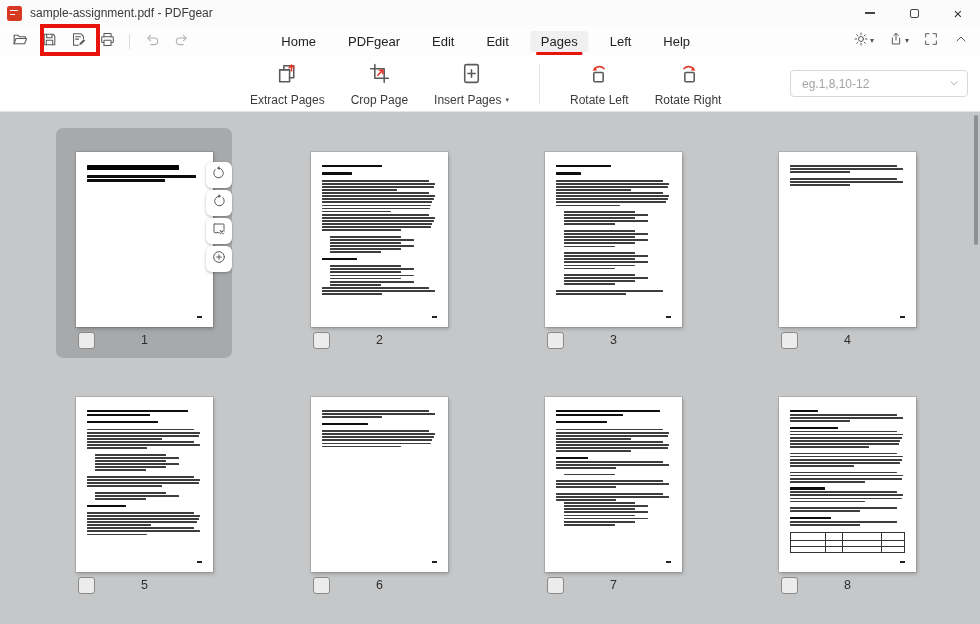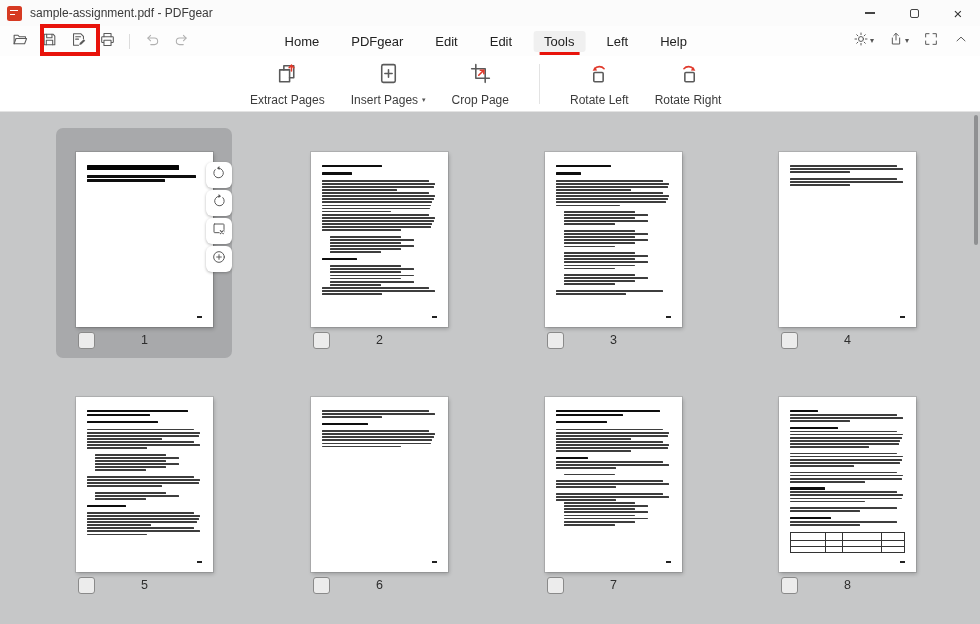--- a/index.html
+++ b/index.html
@@ -152,21 +152,21 @@
               <path d="M18.5 10H9.3a4.6 4.6 0 1 0 0 9.2h5.2"></path>
               <path d="M14.7 6.2 18.5 10l-3.8 3.8"></path>
             </svg></span>
         </div>
       </div>
     <div class="menu-tabs" id="menu-tabs">
         <div class="tab">Home</div>
         <div class="tab">PDFgear</div>
         <div class="tab">Edit</div>
         <div class="tab">Edit</div>
-        <div class="tab active">Tools</div>
+        <div class="tab active">Pages</div>
         <div class="tab">Left</div>
         <div class="tab">Help</div>
       </div>
     <div class="right-tools" id="right-tools">
         <div class="rtbtn">
           <span class="icon"><svg viewBox="0 0 24 24">
               <circle cx="12" cy="12" r="3.7"></circle>
               <path d="M12 3v2.4M12 18.6V21M3 12h2.4M18.6 12H21M5.6 5.6l1.7 1.7M16.7 16.7l1.7 1.7M18.4 5.6l-1.7 1.7M7.3 16.7l-1.7 1.7"></path>
             </svg></span>
           <span class="caret">▾</span>
@@ -200,39 +200,39 @@
               <path d="M8.5 8.5v-4H18V16h-4"></path>
               <path d="M15.8 9.6V4.2" stroke="#e0392b"></path>
               <path d="M13.6 6.4l2.2-2.2 2.2 2.2" stroke="#e0392b"></path>
             </svg></span>
           <span class="rbtn-label">
             <span>Extract Pages</span>
           </span>
         </div>
         <div class="rbtn">
           <span class="icon"><svg viewBox="0 0 24 24">
+              <path d="M7.5 3.5v13h13"></path>
+              <path d="M3.5 7.5h13v13"></path>
+              <path d="M10.3 13.7 15 9" stroke="#e0392b"></path>
+              <path d="M15.2 12.2V8.8h-3.4" stroke="#e0392b"></path>
+            </svg></span>
+          <span class="rbtn-label">
+            <span>Crop Page</span>
+          </span>
+        </div>
+        <div class="rbtn">
+          <span class="icon"><svg viewBox="0 0 24 24">
               <rect x="5.5" y="3.5" width="13" height="17" rx="1.5"></rect>
               <path d="M12 8.5v7M8.5 12h7"></path>
             </svg></span>
           <span class="rbtn-label">
             <span>Insert Pages</span>
             <span class="caret">▾</span>
           </span>
         </div>
-        <div class="rbtn">
-          <span class="icon"><svg viewBox="0 0 24 24">
-              <path d="M7.5 3.5v13h13"></path>
-              <path d="M3.5 7.5h13v13"></path>
-              <path d="M10.3 13.7 15 9" stroke="#e0392b"></path>
-              <path d="M15.2 12.2V8.8h-3.4" stroke="#e0392b"></path>
-            </svg></span>
-          <span class="rbtn-label">
-            <span>Crop Page</span>
-          </span>
-        </div>
         <div class="rsep"></div>
         <div class="rbtn">
           <span class="icon"><svg viewBox="0 0 24 24">
               <rect x="6.5" y="11" width="9" height="9" rx="1"></rect>
               <path d="M7.2 7.6c2.2-2.8 6.8-3 9.2-.2" stroke="#e0392b"></path>
               <path d="M5.4 9.4l4.3-.2-2-3.6z" fill="#e0392b" stroke="none"></path>
             </svg></span>
           <span class="rbtn-label">
             <span>Rotate Left</span>
           </span>
@@ -241,20 +241,28 @@
           <span class="icon"><svg viewBox="0 0 24 24">
               <rect x="8.5" y="11" width="9" height="9" rx="1"></rect>
               <path d="M16.8 7.6c-2.2-2.8-6.8-3-9.2-.2" stroke="#e0392b"></path>
               <path d="M18.6 9.4l-4.3-.2 2-3.6z" fill="#e0392b" stroke="none"></path>
             </svg></span>
           <span class="rbtn-label">
             <span>Rotate Right</span>
           </span>
         </div>
       </div>
+    <div class="range-wrap">
+      <input class="range-input" type="text" placeholder="eg.1,8,10-12" style="">
+      <span class="range-chevron">
+        <svg viewBox="0 0 24 24">
+            <path d="M7 10l5 5 5-5" stroke="#9a9a9a"></path>
+          </svg>
+      </span>
+    </div>
   </div>
 
   <div class="red-box"></div>
 
   <div class="content" id="content">
     <div class="sb-thumb"></div>
   <div class="sel-bg" style="left: 56px; top: 16px; width: 176px; height: 230px;"></div>
       <div class="page" style="left: 76px; top: 40px;">
         <div class="tl title" style="width: 80%;"></div>
         <div class="gap"></div>

